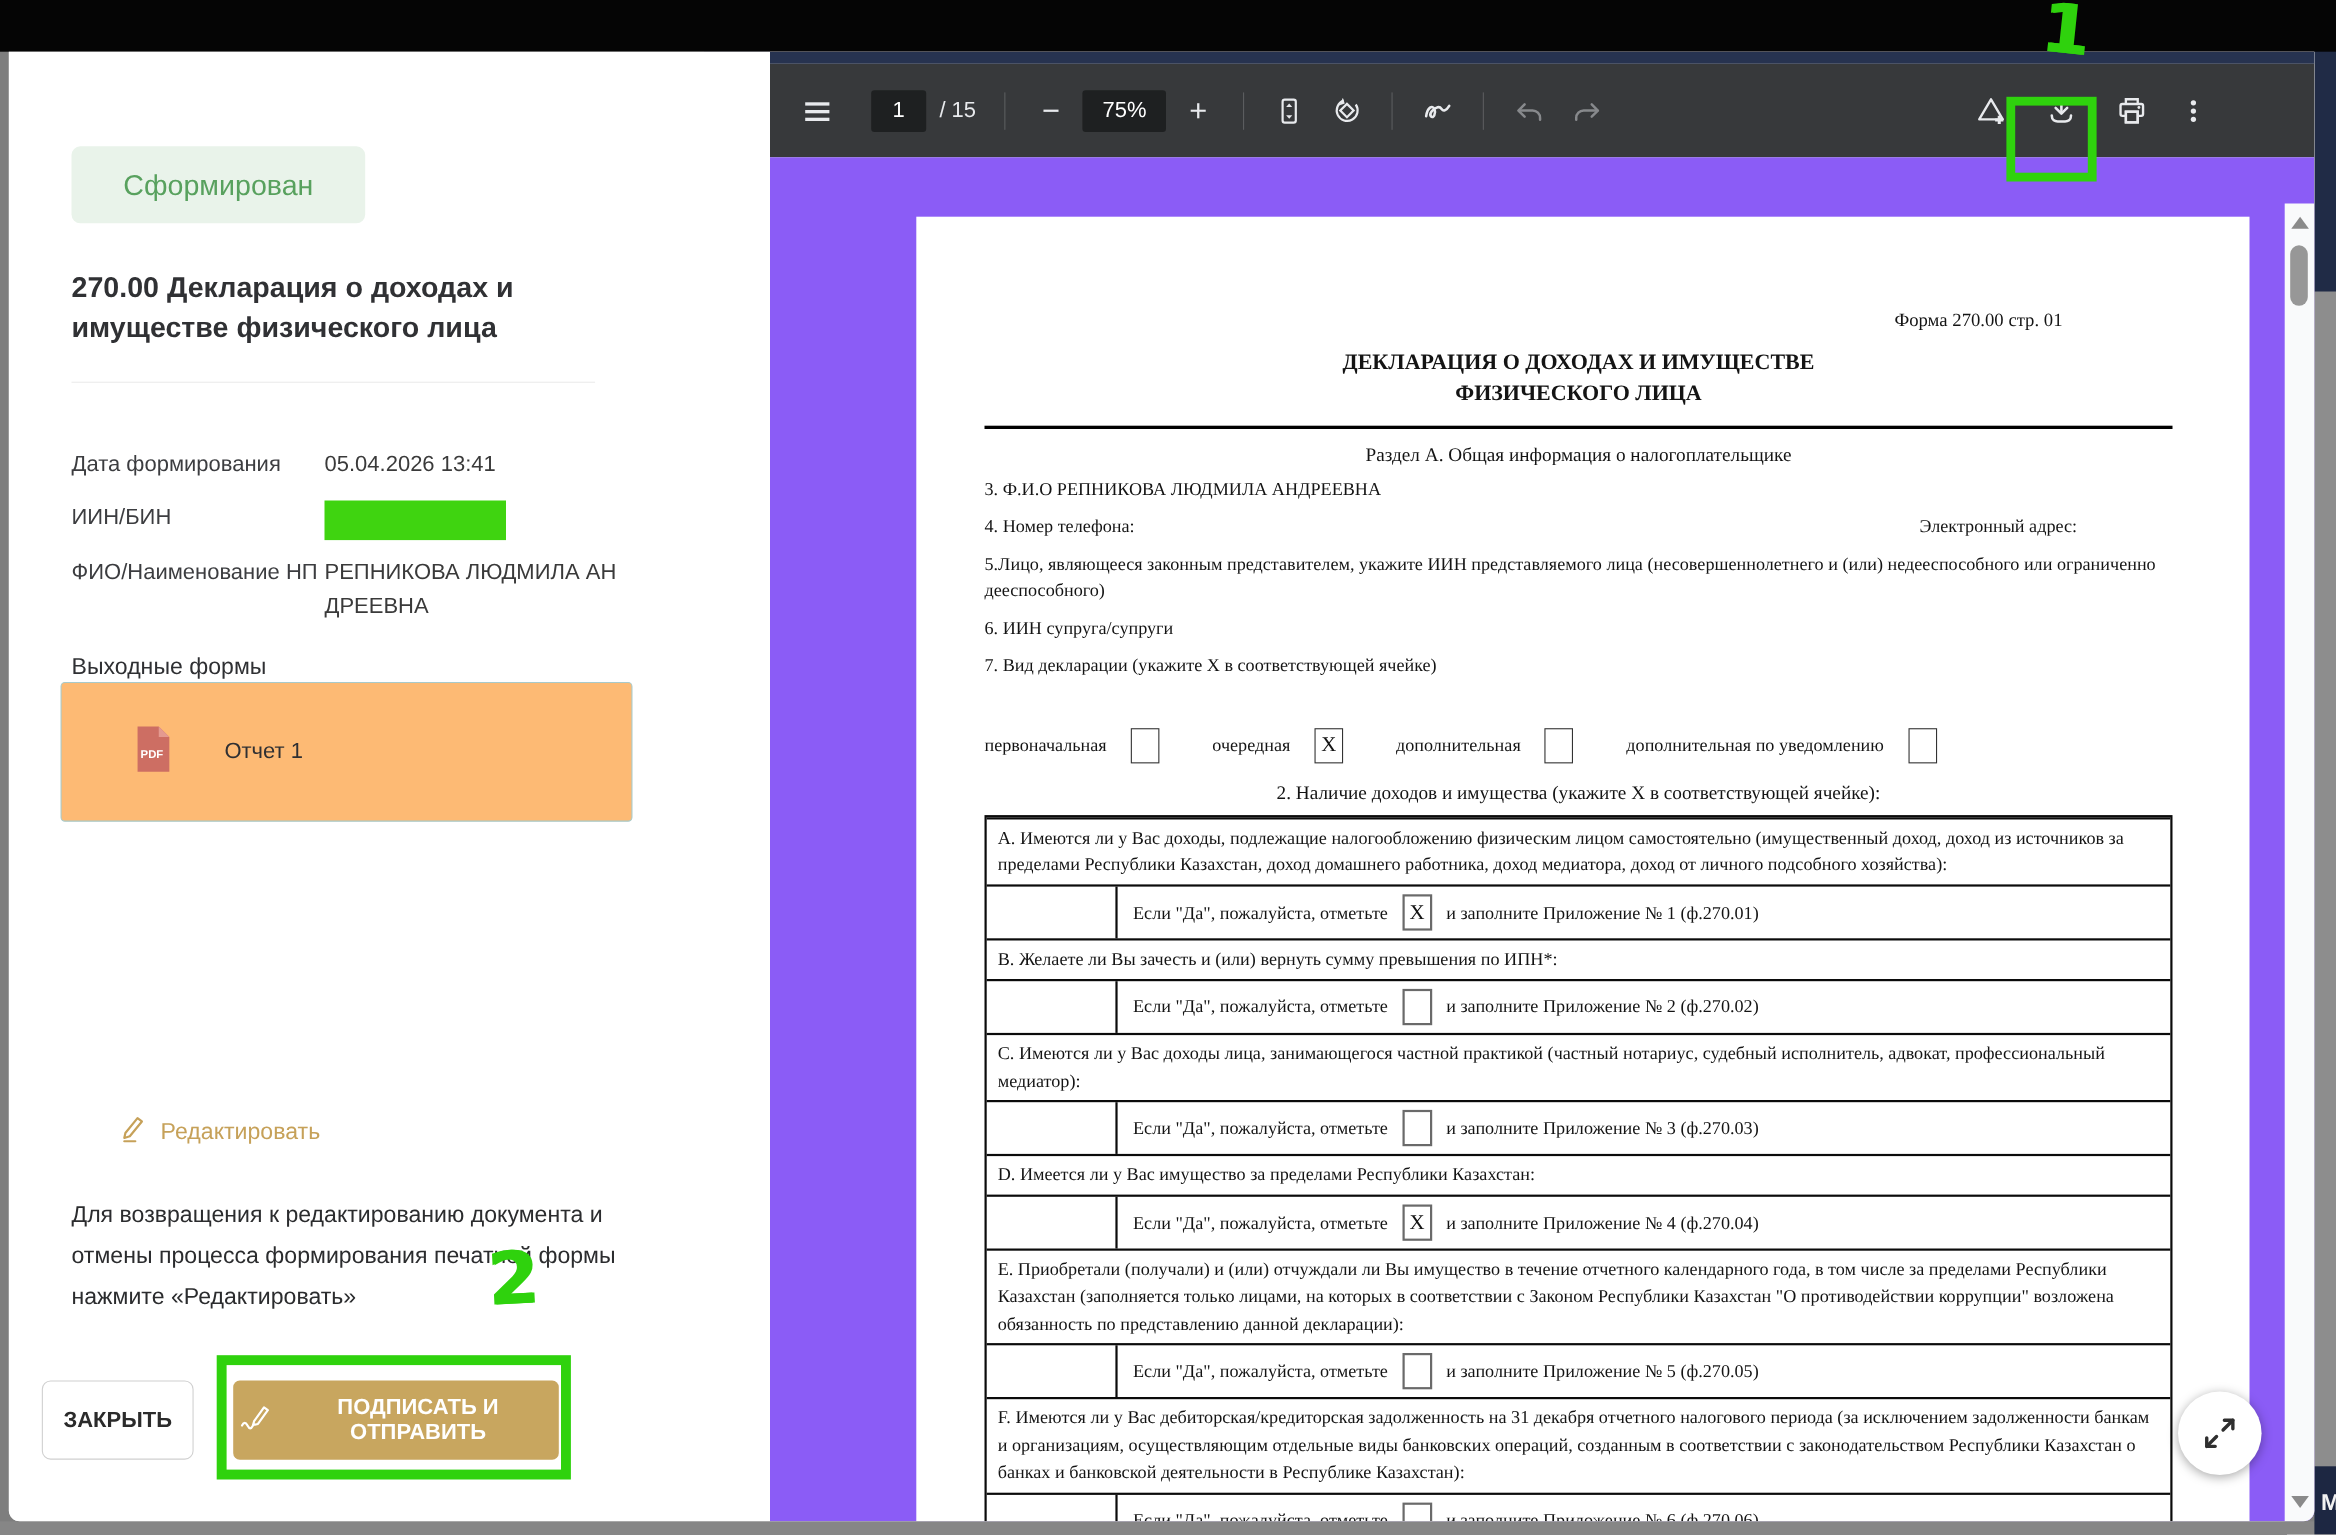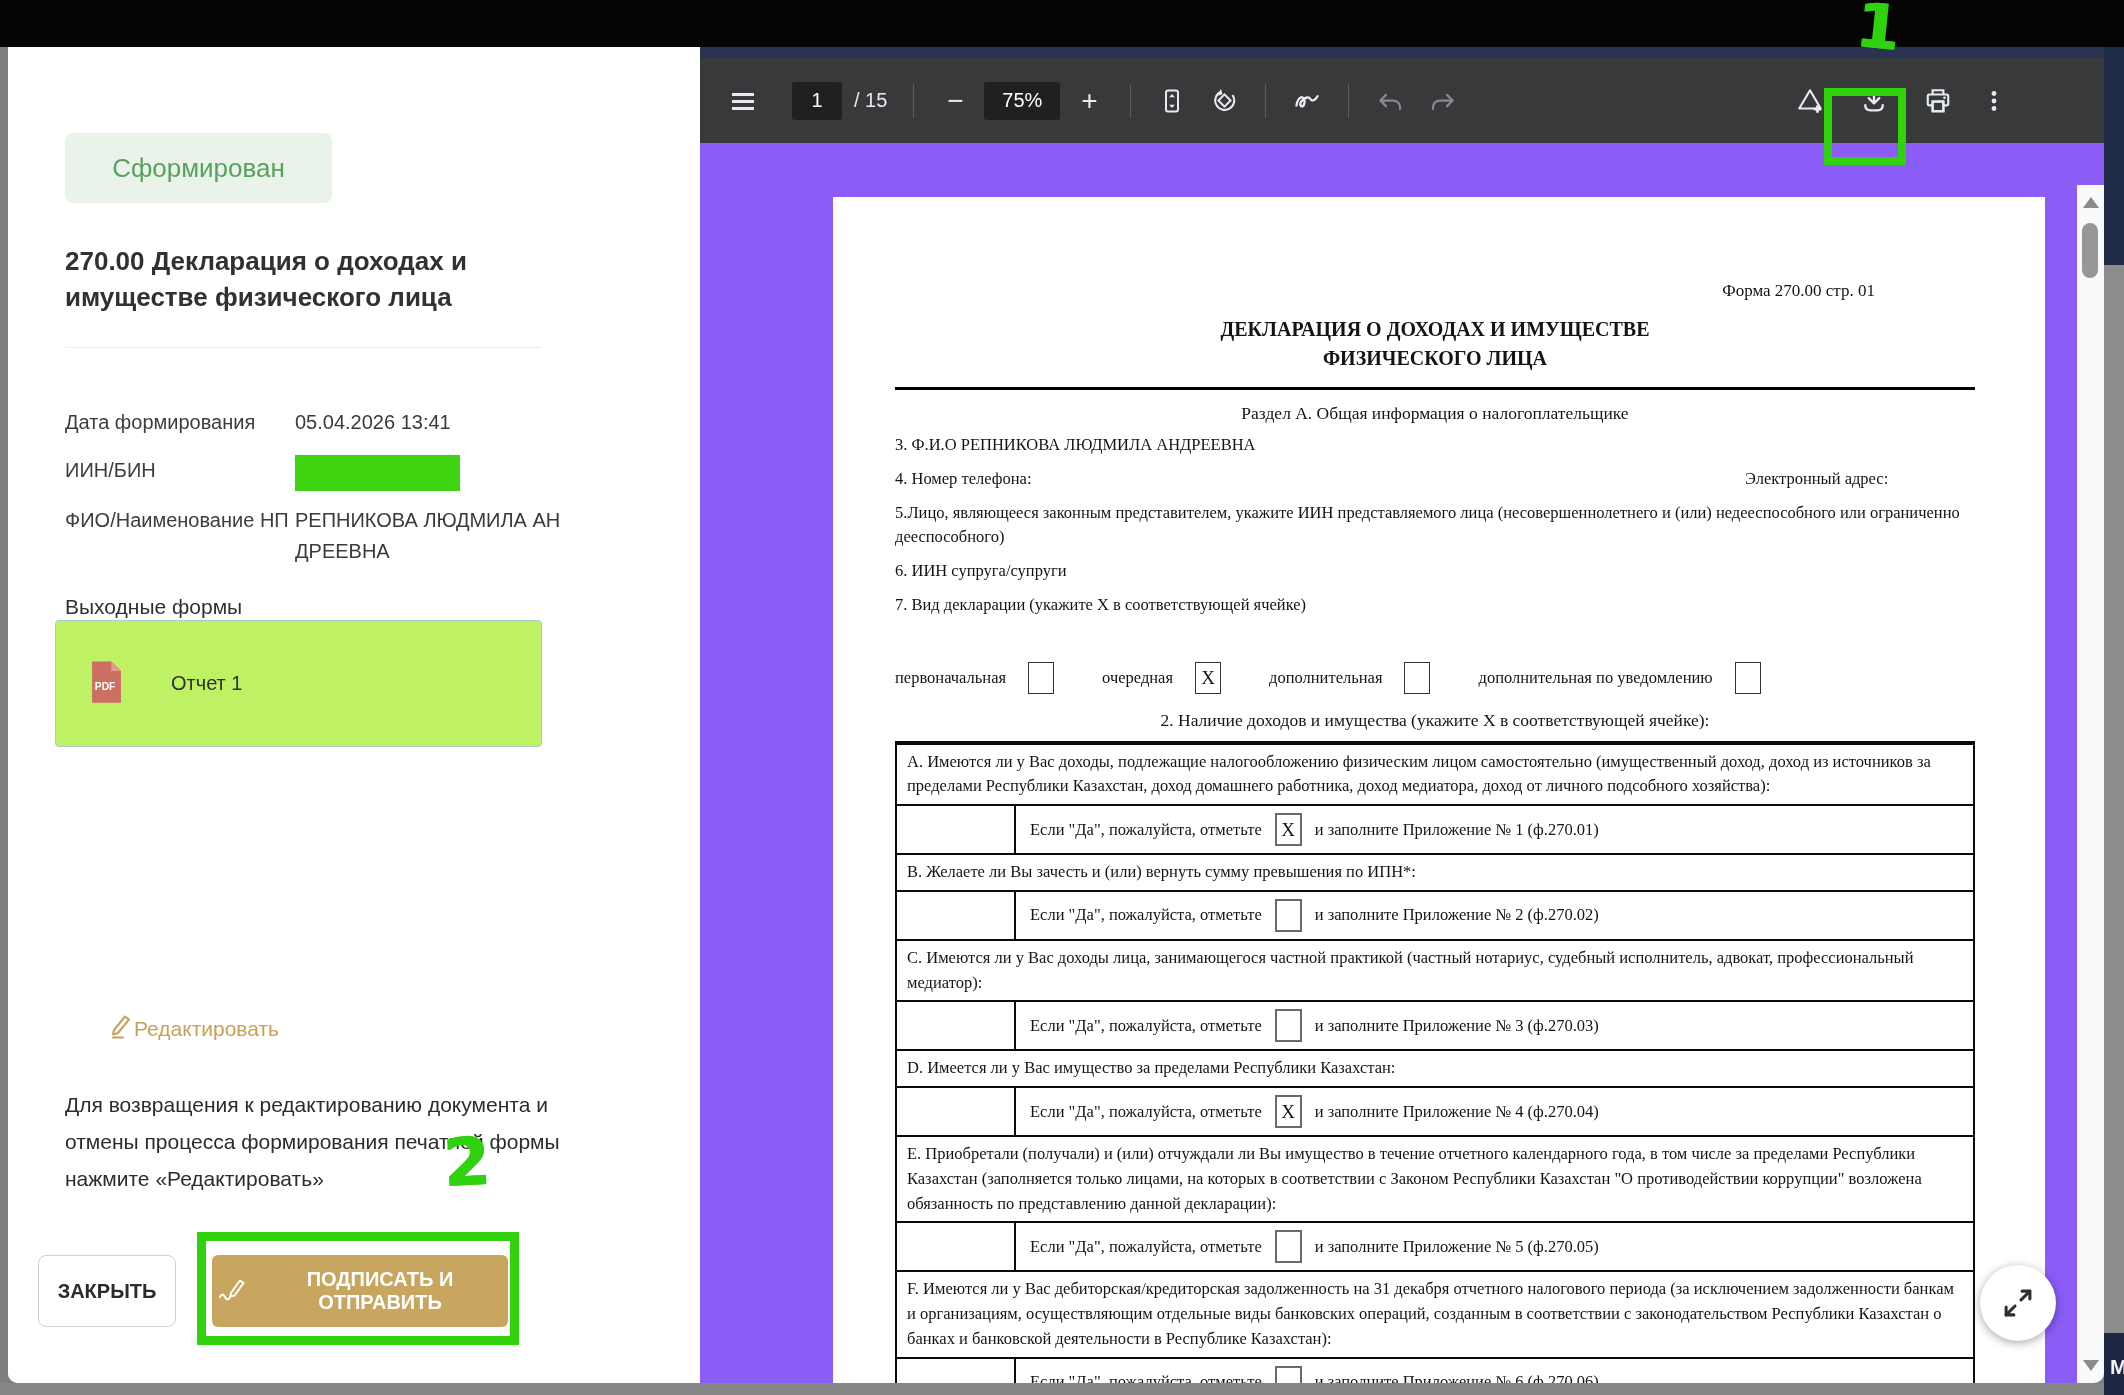--- a/index.html
+++ b/index.html
@@ -26,24 +26,24 @@
   .status-badge{position:absolute;left:57px;top:86px;width:267px;height:70px;background:#e9f3ea;color:#58a15e;
     font-size:26px;border-radius:8px;display:flex;align-items:center;justify-content:center;}
   .doc-title{position:absolute;left:57px;top:196px;width:500px;font-size:26px;font-weight:600;color:#303134;line-height:1.4;}
   .title-divider{position:absolute;left:57px;top:300px;width:476px;height:1px;background:#ececec;}
   #meta-list{position:absolute;left:57px;top:360px;width:500px;}
   .meta-row{display:flex;margin-bottom:14px;min-height:34px;align-items:flex-start;}
   .meta-label{width:230px;flex:none;font-size:20px;color:#3c3d40;line-height:1.55;}
   .meta-value{flex:1;font-size:20px;color:#3a3a3a;line-height:1.55;word-break:break-all;}
   .redact-block{width:165px;height:36px;background:#3fd410;}
   .forms-label{position:absolute;left:57px;top:548px;font-size:21px;color:#2f3033;}
-  .report-card{position:absolute;left:47px;top:573px;width:485px;height:125px;border:1px solid #a8caca;border-radius:4px;background:#bef264;display:flex;align-items:center;}
+  .report-card{position:absolute;left:47px;top:573px;width:485px;height:125px;border:1px solid #a8caca;border-radius:4px;background:#fdba74;display:flex;align-items:center;padding-left:33px;}
   .pdf-file-icon{margin-left:34px;flex:none;}
   .report-name{margin-left:48px;font-size:20px;color:#2f3033;}
-  .edit-link{position:absolute;left:100px;top:966px;display:flex;align-items:center;gap:0;color:#c6a159;font-size:21px;cursor:pointer;}
+  .edit-link{position:absolute;left:100px;top:966px;display:flex;align-items:center;gap:12px;color:#c6a159;font-size:21px;cursor:pointer;}
   .panel-note{position:absolute;left:57px;top:1040px;width:505px;font-size:21px;color:#2b2c2e;line-height:1.75;}
   .close-btn{position:absolute;left:30px;top:1208px;width:138px;height:72px;background:#fff;border:1px solid #d0d0d0;border-radius:8px;
     font-size:20px;font-weight:bold;color:#2b2b2b;display:flex;align-items:center;justify-content:center;font-family:"Liberation Sans",sans-serif;}
   .sign-btn{position:absolute;left:204px;top:1208px;width:296px;height:72px;background:#c8a65f;border:none;border-radius:6px;
     font-size:20px;font-weight:bold;color:#ffffff;display:flex;align-items:center;justify-content:center;gap:12px;font-family:"Liberation Sans",sans-serif;}
 
   
   #toolbar{height:85px;background:#37393b;flex:none;display:flex;align-items:center;padding:0 95px 0 28px;color:#e8eaed;}
   .tb-icon{width:30px;height:30px;flex:none;display:flex;align-items:center;justify-content:center;}
   .tb-gap-s{width:22px;flex:none;}

